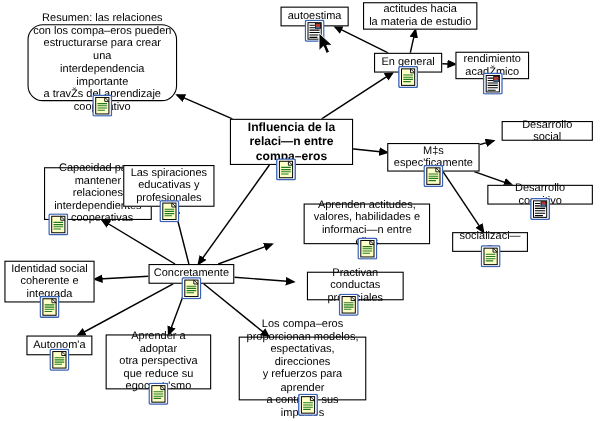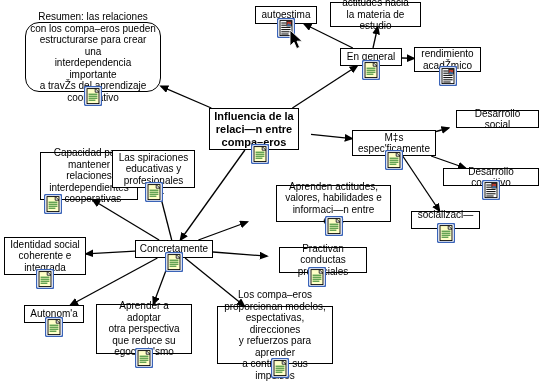--- a/index.html
+++ b/index.html
@@ -127,21 +127,21 @@
               <line x1="4.3" y1="9.4" x2="13.6" y2="9.4"></line>
               <line x1="4.3" y1="11.6" x2="13.6" y2="11.6"></line>
               <line x1="4.3" y1="13.8" x2="13.6" y2="13.8"></line>
               <line x1="4.3" y1="16" x2="11.6" y2="16"></line>
             </g>
             <rect x="9.8" y="3.4" width="4.6" height="4.6" fill="#c0392b" stroke="#000000" stroke-width="0.7"></rect>
             <path d="M9.8,8 L11.5,5.3 L12.6,6.7 L13.4,5.8 L14.4,8 Z" fill="#2e6da4"></path>
           </svg></div>
       </div>
       <div class="nodewrap" style="left: 330px; top: 2px;">
-        <div class="node" style="width: 91px; height: 25px;">actitudes hacia
+        <div class="node" style="width: 104px; height: 25px;">actitudes hacia
 la materia de estudio</div>
       </div>
       <div class="nodewrap" style="left: 340px; top: 48px;">
         <div class="node" style="width: 62px; height: 18px;">En general</div>
         <div class="icon-res" style="left: 22px; top: 12px;"><svg width="18" height="20" viewBox="0 0 18 20">
             <rect x="0.5" y="0.5" width="17" height="19" fill="#ffffff" stroke="#3a63b8" stroke-width="1.4" rx="1.5"></rect>
             <rect x="3" y="2.6" width="12" height="15" fill="#ffffc8" stroke="#000000" stroke-width="0.9"></rect>
             <path d="M11.2,2.6 L15,6.2 L11.2,6.2 Z" fill="#ffffff" stroke="#000000" stroke-width="0.8"></path>
             <g stroke="#1f7a1f" stroke-width="1">
               <line x1="4.6" y1="8.2" x2="13.4" y2="8.2"></line>
@@ -163,21 +163,21 @@
               <line x1="4.3" y1="9.4" x2="13.6" y2="9.4"></line>
               <line x1="4.3" y1="11.6" x2="13.6" y2="11.6"></line>
               <line x1="4.3" y1="13.8" x2="13.6" y2="13.8"></line>
               <line x1="4.3" y1="16" x2="11.6" y2="16"></line>
             </g>
             <rect x="9.8" y="3.4" width="4.6" height="4.6" fill="#c0392b" stroke="#000000" stroke-width="0.7"></rect>
             <path d="M9.8,8 L11.5,5.3 L12.6,6.7 L13.4,5.8 L14.4,8 Z" fill="#2e6da4"></path>
           </svg></div>
       </div>
       <div class="nodewrap" style="left: 209px; top: 108px;">
-        <div class="node bold" style="width: 90px; height: 42px;">Influencia de la
+        <div class="node bold" style="width: 112px; height: 42px;">Influencia de la
 relaci—n entre
 compa–eros</div>
         <div class="icon-res" style="left: 42px; top: 36px;"><svg width="18" height="20" viewBox="0 0 18 20">
             <rect x="0.5" y="0.5" width="17" height="19" fill="#ffffff" stroke="#3a63b8" stroke-width="1.4" rx="1.5"></rect>
             <rect x="3" y="2.6" width="12" height="15" fill="#ffffc8" stroke="#000000" stroke-width="0.9"></rect>
             <path d="M11.2,2.6 L15,6.2 L11.2,6.2 Z" fill="#ffffff" stroke="#000000" stroke-width="0.8"></path>
             <g stroke="#1f7a1f" stroke-width="1">
               <line x1="4.6" y1="8.2" x2="13.4" y2="8.2"></line>
               <line x1="4.6" y1="10.2" x2="13.4" y2="10.2"></line>
               <line x1="4.6" y1="12.2" x2="13.4" y2="12.2"></line>

